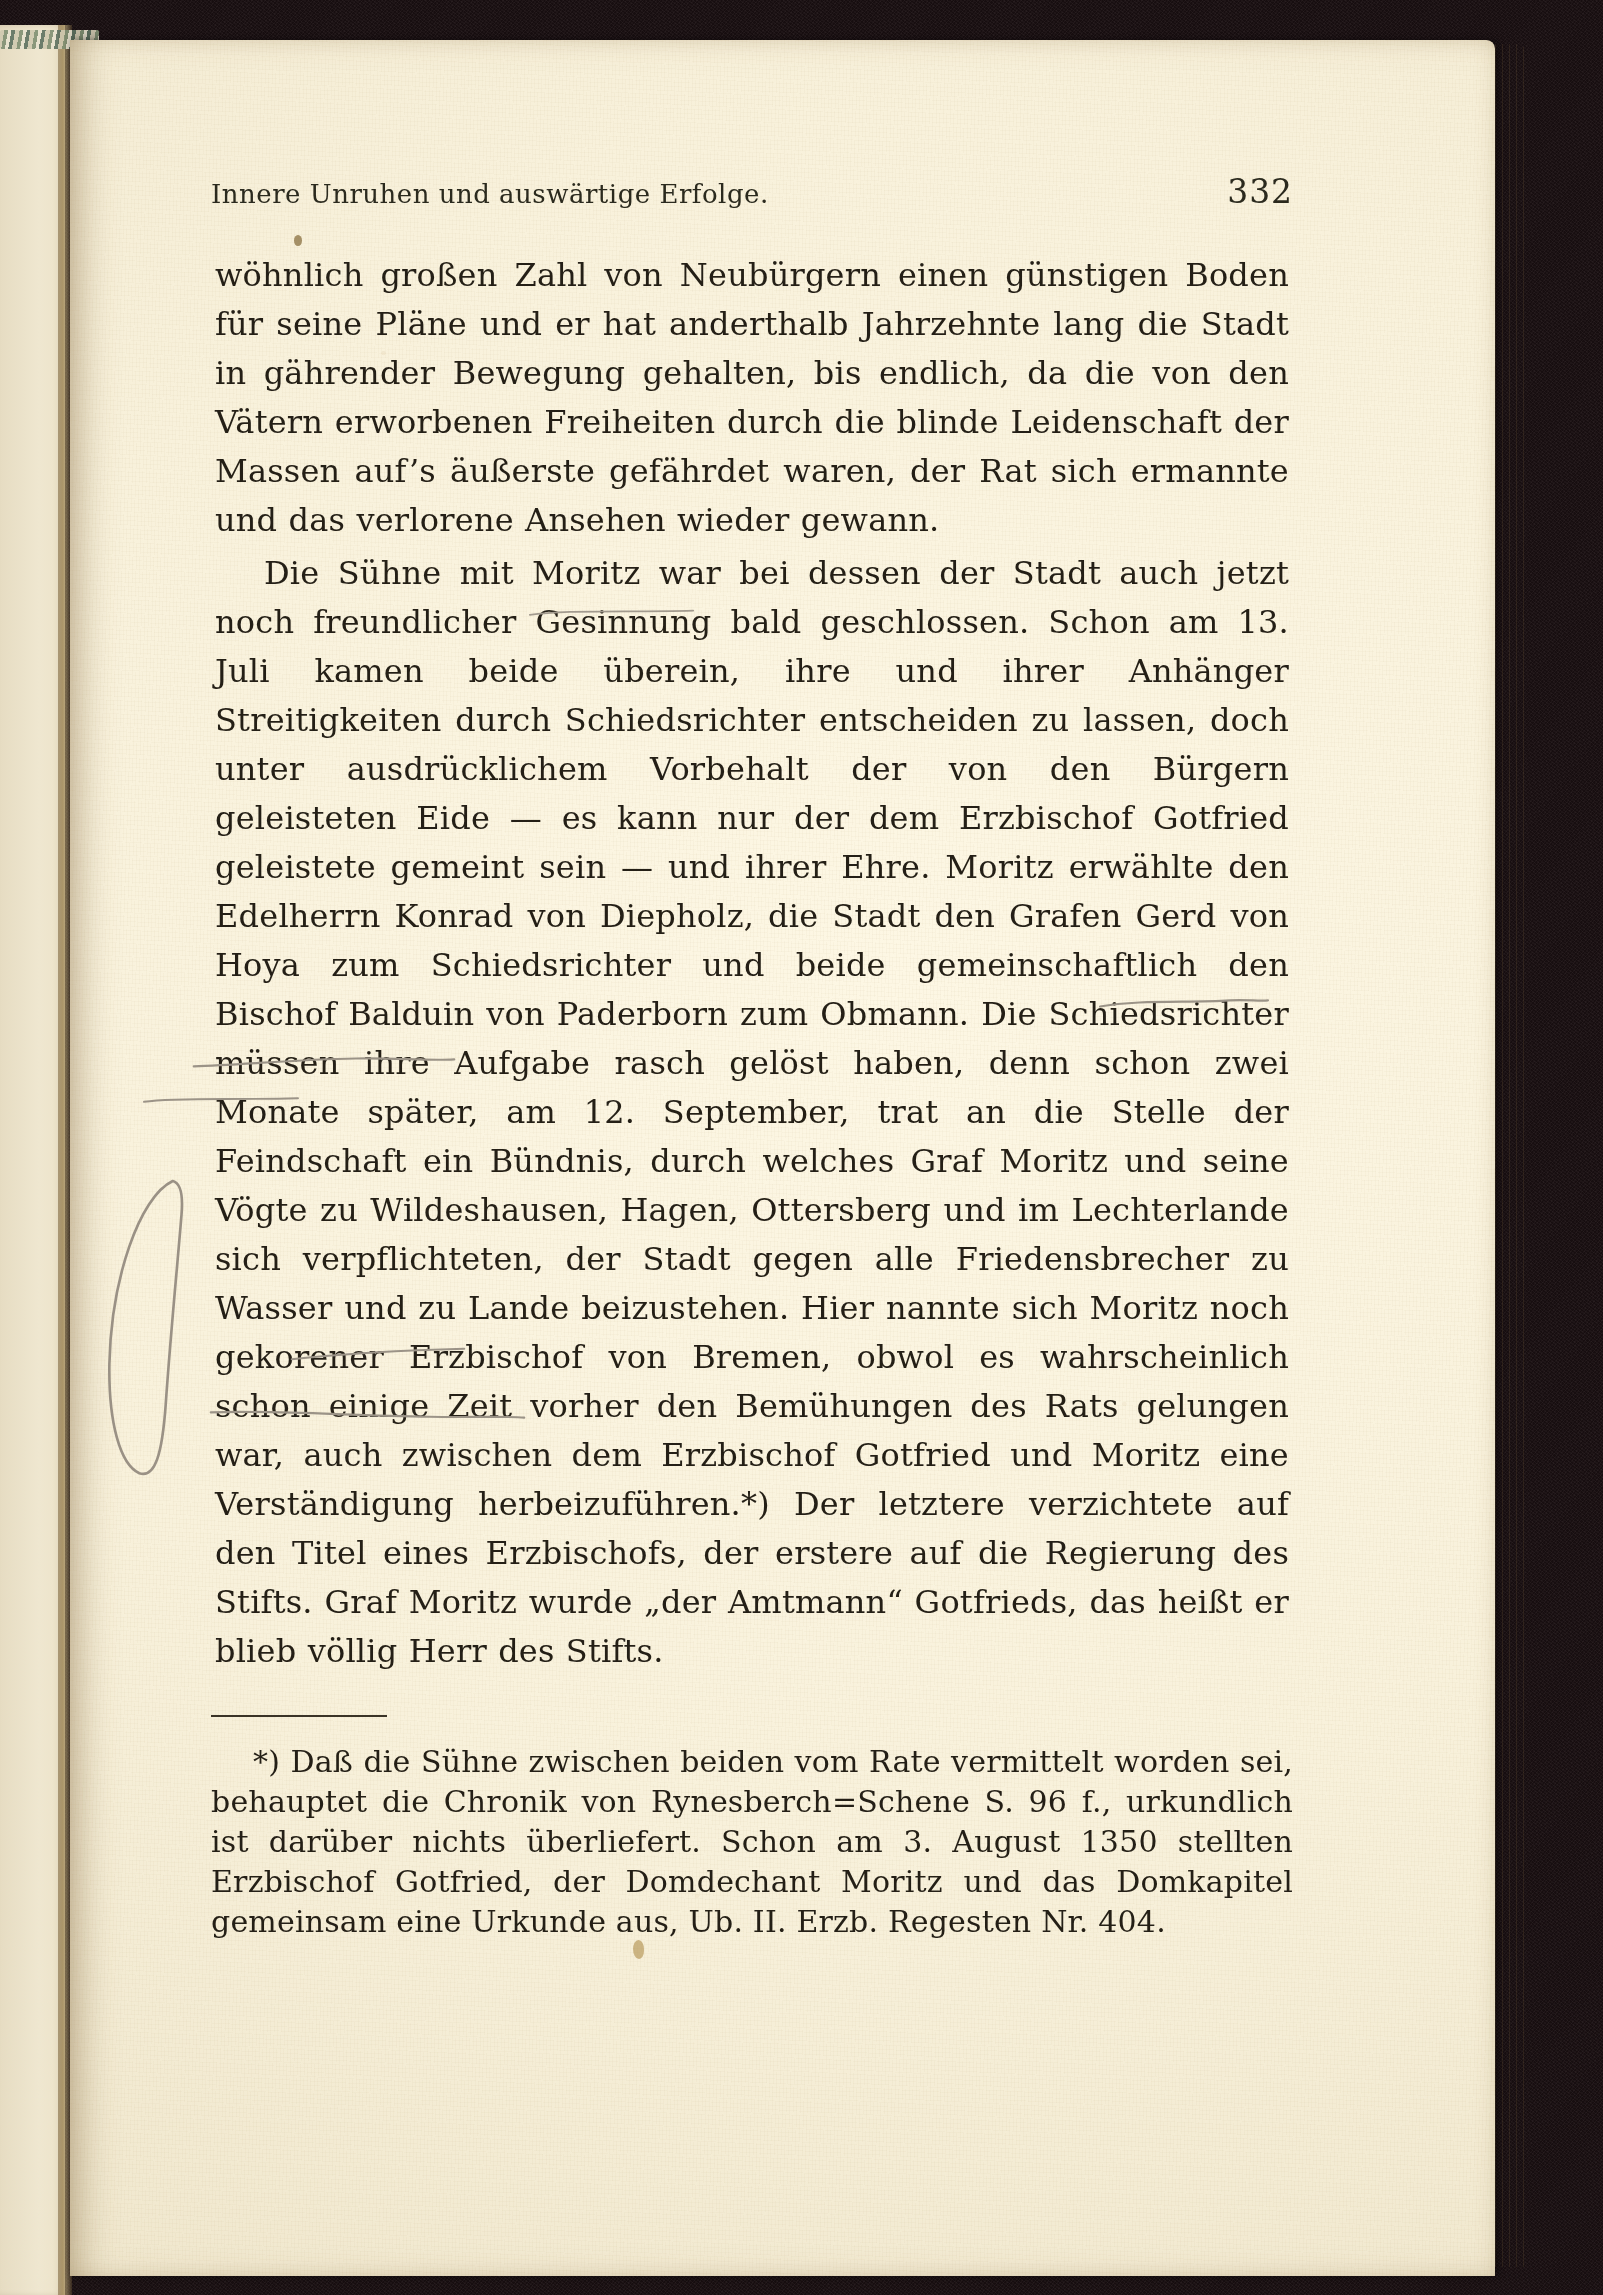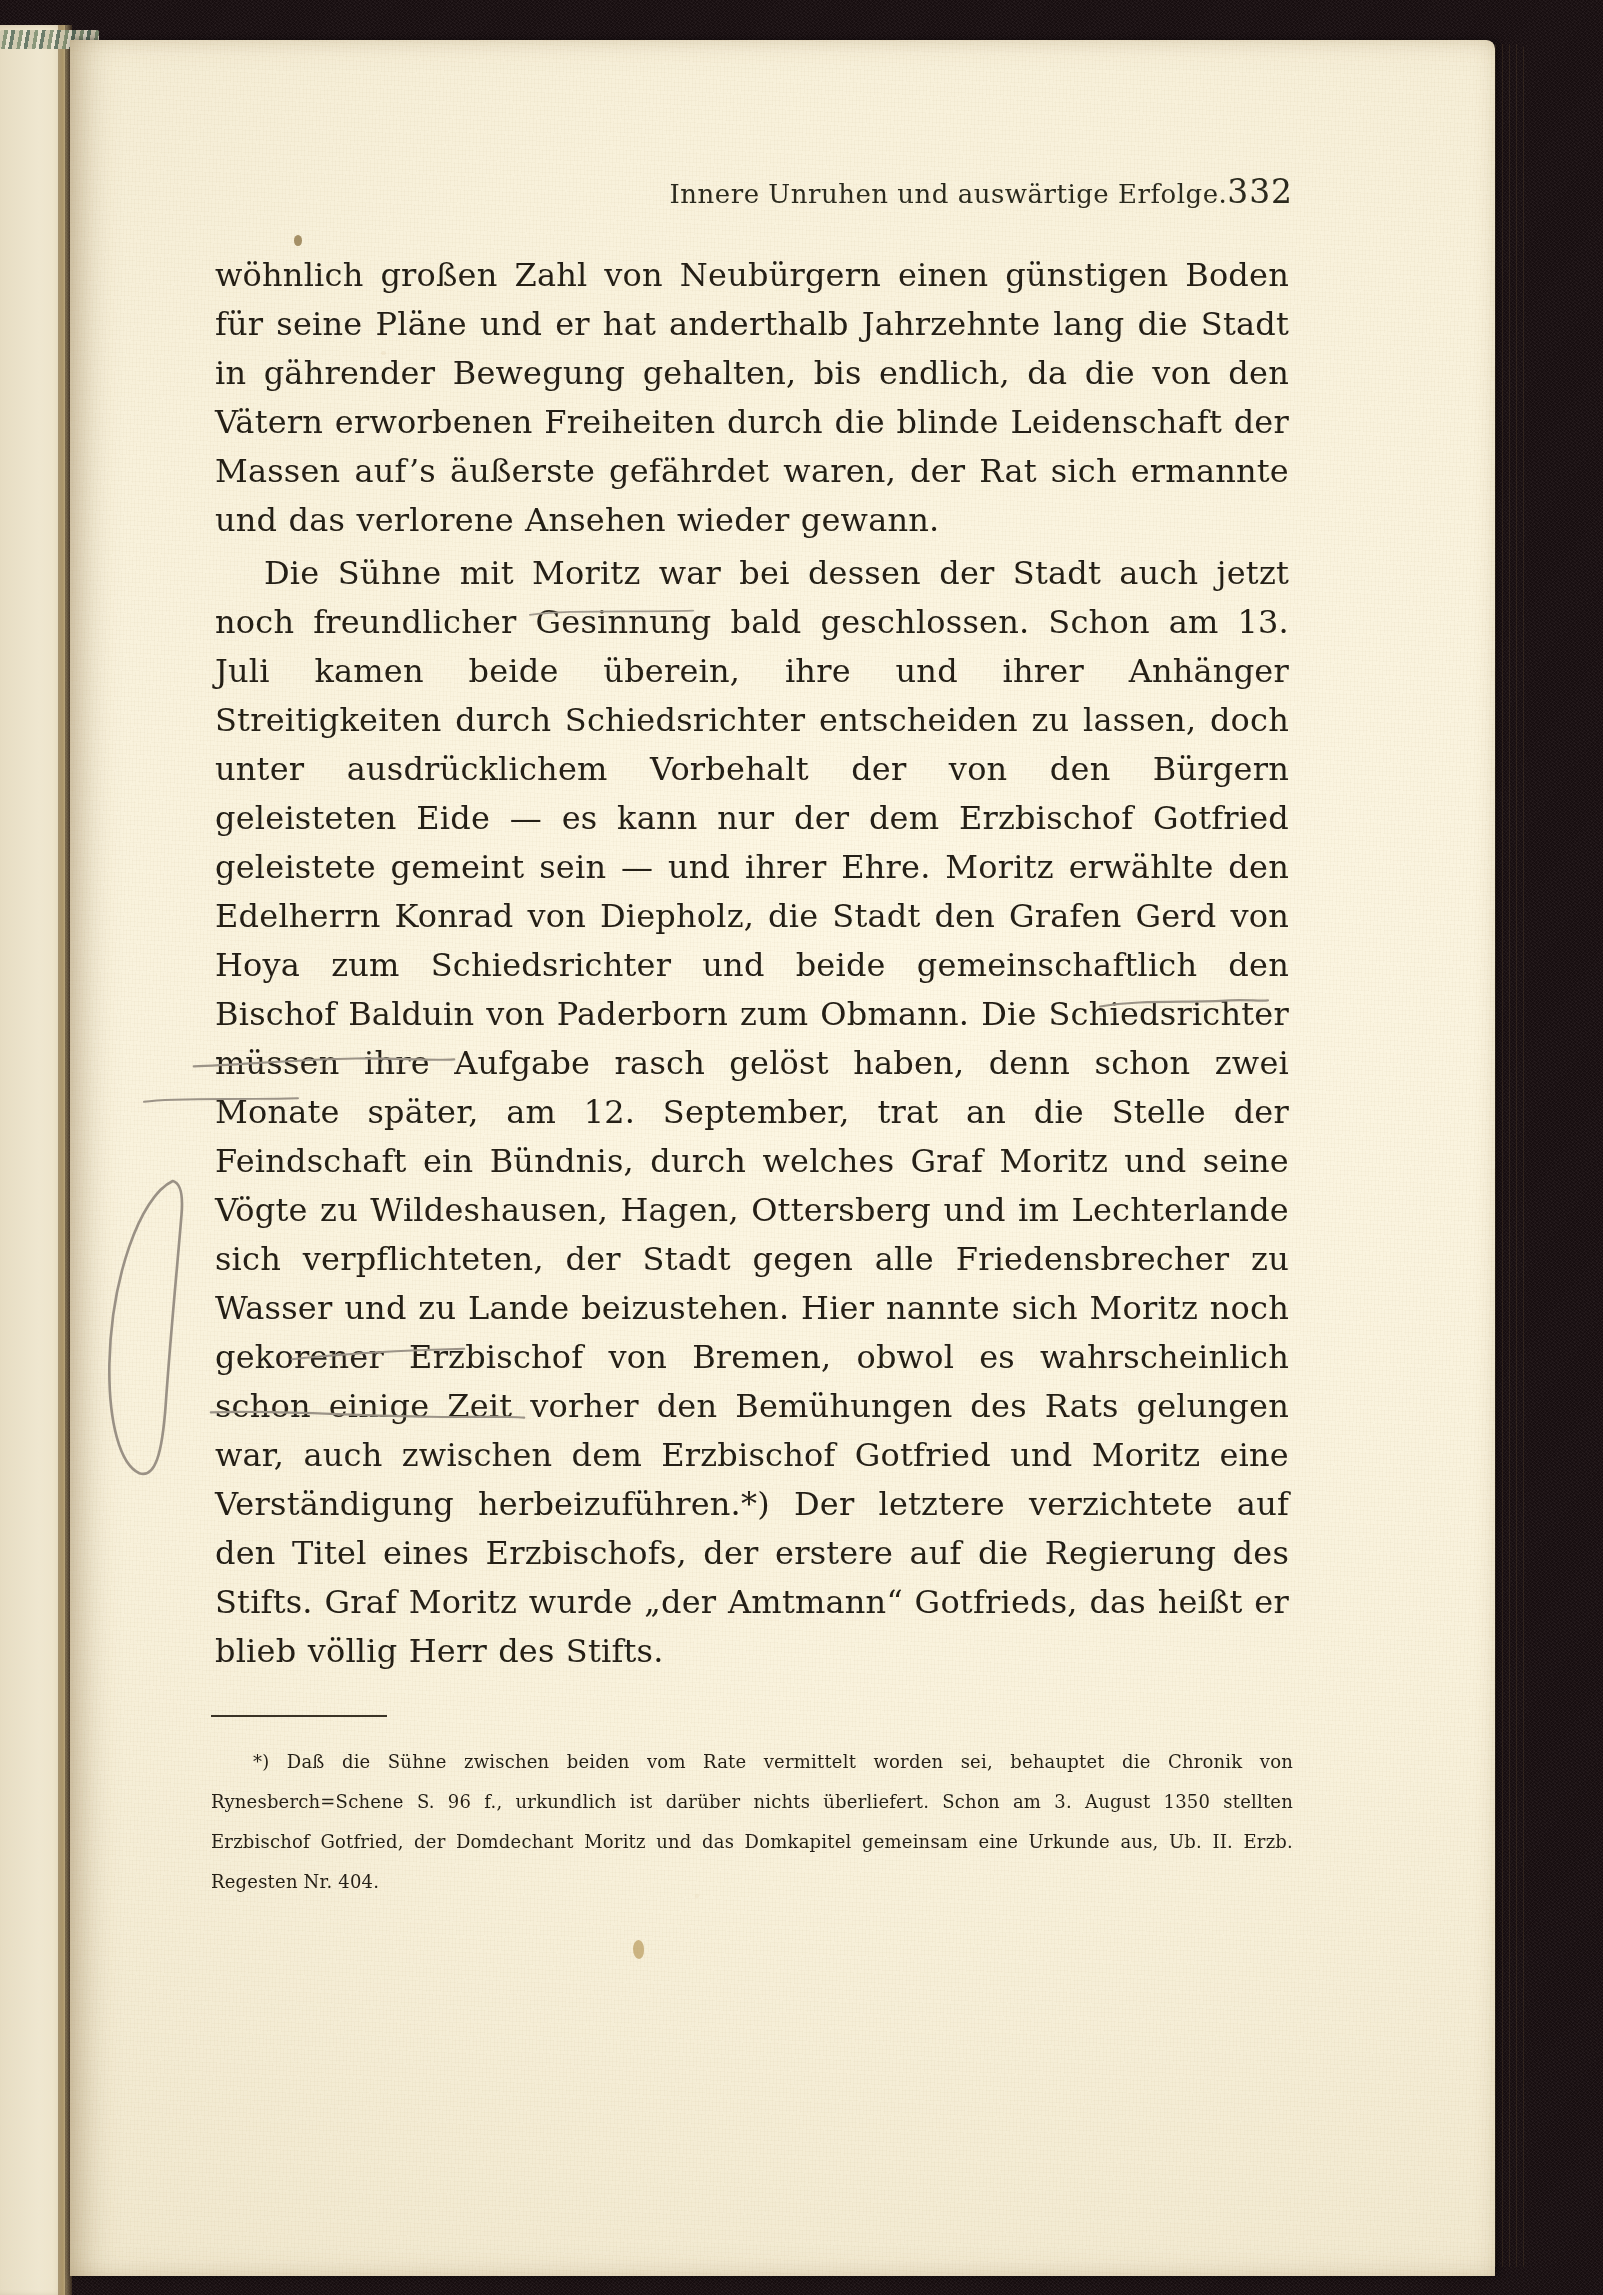--- a/index.html
+++ b/index.html
@@ -117,21 +117,21 @@
   #type-block {
     position: absolute;
     left: 141px;
     top: 132px;
     width: 1082px;
   }
 
   .running-head {
     display: flex;
     align-items: baseline;
-    justify-content: flex-end;
+    justify-content: space-between;
     margin-bottom: 40px;
   }
   .running-title {
     font-size: 26px;
     letter-spacing: 0.5px;
     color: #2b2a1e;
   }
   .folio {
     font-size: 33px;
     color: #2b2a1e;
@@ -153,21 +153,21 @@
 
   
   .fn-rule {
     margin-top: 39px;
     width: 176px;
     height: 0;
     border-top: 2.6px solid #3a3326;
   }
   .footnote {
     margin-top: 24.6px;
-    font-size: 18px;
+    font-size: 30px;
     line-height: 40px;
     color: #241f16;
     text-align: justify;
     text-align-last: left;
     letter-spacing: 0.2px;
   }
   .fn-indent { display: inline-block; width: 42px; }
 
   
   .pencil { position: absolute; pointer-events: none; }

